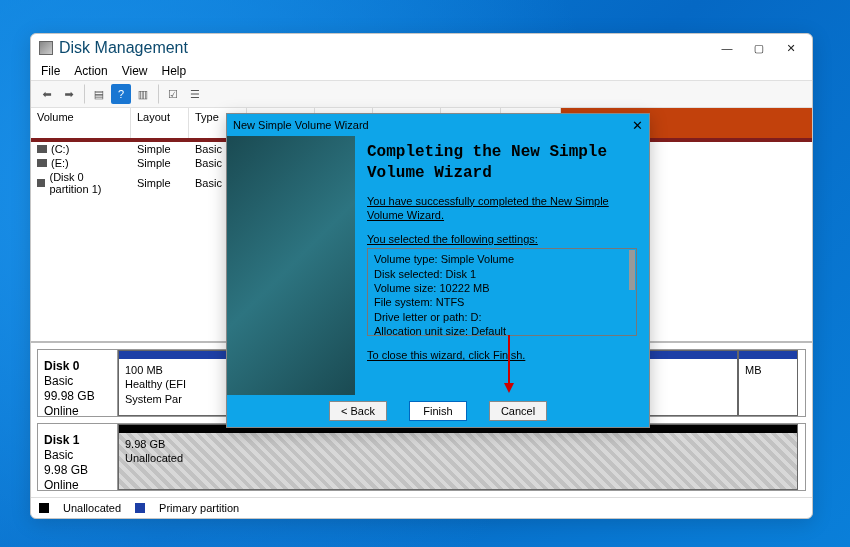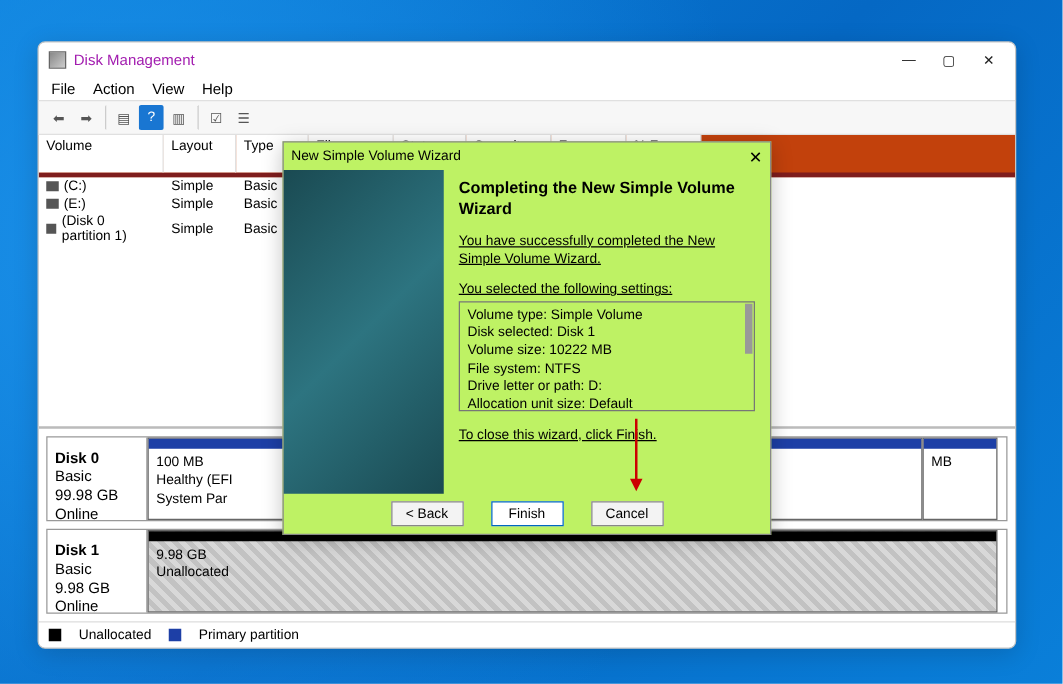--- a/index.html
+++ b/index.html
@@ -1,21 +1,21 @@
 <!DOCTYPE html>
 <html><head>
 <meta charset="utf-8">
 <style>
 * { margin:0; padding:0; box-sizing:border-box; font-family:"Segoe UI",Tahoma,sans-serif; }
 body { width:850px; height:547px; background:linear-gradient(135deg,#0a7fd9 0%,#0568c4 50%,#0a7fd9 100%); overflow:hidden; position:relative; }
 .win11-curve { position:absolute; width:1200px; height:1200px; border-radius:50%; background:radial-gradient(circle,#1a8fe8 0%,transparent 60%); top:-400px; left:-500px; }
 .window { position:absolute; top:33px; left:30px; width:783px; height:486px; background:#fff; border:1px solid #c5c5c5; border-radius:6px; box-shadow:0 4px 20px rgba(0,0,0,.15); display:flex; flex-direction:column; }
 .titlebar { height:28px; display:flex; align-items:center; padding:0 8px; }
 .titlebar-icon { width:14px; height:14px; margin-right:6px; background:linear-gradient(135deg,#888,#ccc); border:1px solid #666; }
-.title-text { font-size:12px; color:#a21caf; flex:1; }
+.title-text { font-size:16px; color:#0c4a6e; flex:1; }
 .win-controls { display:flex; gap:18px; margin-right:6px; }
 .win-btn { width:14px; height:14px; display:flex; align-items:center; justify-content:center; color:#222; font-size:11px; cursor:pointer; }
 .menubar { display:flex; gap:14px; padding:2px 10px; font-size:12px; }
 .menubar span { cursor:pointer; }
 .toolbar { display:flex; align-items:center; gap:2px; padding:3px 6px; border-top:1px solid #e0e0e0; border-bottom:1px solid #e0e0e0; background:#f7f7f7; }
 .tbtn { width:20px; height:20px; display:flex; align-items:center; justify-content:center; border:1px solid transparent; font-size:11px; color:#555; cursor:pointer; }
 .tbtn.sep { border-right:1px solid #ccc; width:1px; margin:0 2px; }
 .tbtn.help { background:#1976d2; color:#fff; border-radius:2px; }
 .content { flex:1; display:flex; flex-direction:column; overflow:hidden; }
 .table-header { display:flex; background:#c2410c; border-bottom:4px solid #7f1d1d; }
@@ -30,27 +30,27 @@
 .disk-label .dname { font-weight:bold; }
 .disk-ico { width:16px; height:10px; background:#555; margin-bottom:2px; }
 .disk-graph { flex:1; display:flex; }
 .part { border:1px solid #666; display:flex; flex-direction:column; font-size:11px; }
 .part .band { height:8px; background:#1d3fa6; }
 .part .band.unalloc { background:#000; }
 .part .info { padding:4px 6px; line-height:1.3; }
 .hatch { background:repeating-linear-gradient(45deg,#d8d8d8 0 4px,#c2c2c2 4px 8px); }
 .legend { display:flex; gap:14px; padding:4px 8px; font-size:11px; align-items:center; border-top:1px solid #ddd; }
 .legend .sw { width:10px; height:10px; }
-.dialog { position:absolute; top:113px; left:226px; width:391px; height:315px; background:#bef264; border:1px solid #888; box-shadow:0 4px 16px rgba(0,0,0,.25); display:flex; flex-direction:column; }
+.dialog { position:absolute; top:113px; left:226px; width:424px; height:315px; background:#0ea5e9; border:1px solid #888; box-shadow:0 4px 16px rgba(0,0,0,.25); display:flex; flex-direction:column; }
 .dlg-title { height:22px; display:flex; align-items:center; padding:0 6px; font-size:11px; }
 .dlg-title .close { margin-left:auto; cursor:pointer; font-size:13px; }
 .dlg-body { flex:1; display:flex; }
 .dlg-side { width:128px; background:linear-gradient(135deg,#1a4a52 0%,#2d7480 50%,#1a4a52 100%); }
 .dlg-main { flex:1; padding:6px 12px 6px 12px; font-size:11px; display:flex; flex-direction:column; }
-.dlg-h { font-weight:bold; font-size:13px; margin-bottom:10px; line-height:1.3; }
+.dlg-h { font-weight:bold; font-size:16px; margin-bottom:10px; line-height:1.3;font-family:Liberation Mono, monospace; }
 .dlg-p { margin-bottom:10px; line-height:1.3;text-decoration:underline; }
 .settings-box { height:88px; border:1px solid #777; padding:3px 6px; font-size:11px; line-height:1.3; overflow:hidden; position:relative; }
 .settings-box .scroll { position:absolute; right:1px; top:1px; width:6px; height:40px; background:#999; }
 .dlg-footer { padding:6px; display:flex; gap:22px; justify-content:center; border-top:0; }
 .dlg-btn { width:58px; height:20px; font-size:11px; border:1px solid #888; background:#f3f3f3; cursor:pointer; }
 .dlg-btn.primary { border:1px solid #0067c0; background:#fff; }
 .arrow { position:absolute; top:335px; left:508px; width:2px; height:50px; background:#c00; }
 .arrow::after { content:''; position:absolute; bottom:-8px; left:-4px; border-left:5px solid transparent; border-right:5px solid transparent; border-top:10px solid #c00; }
 </style>
 </head>

